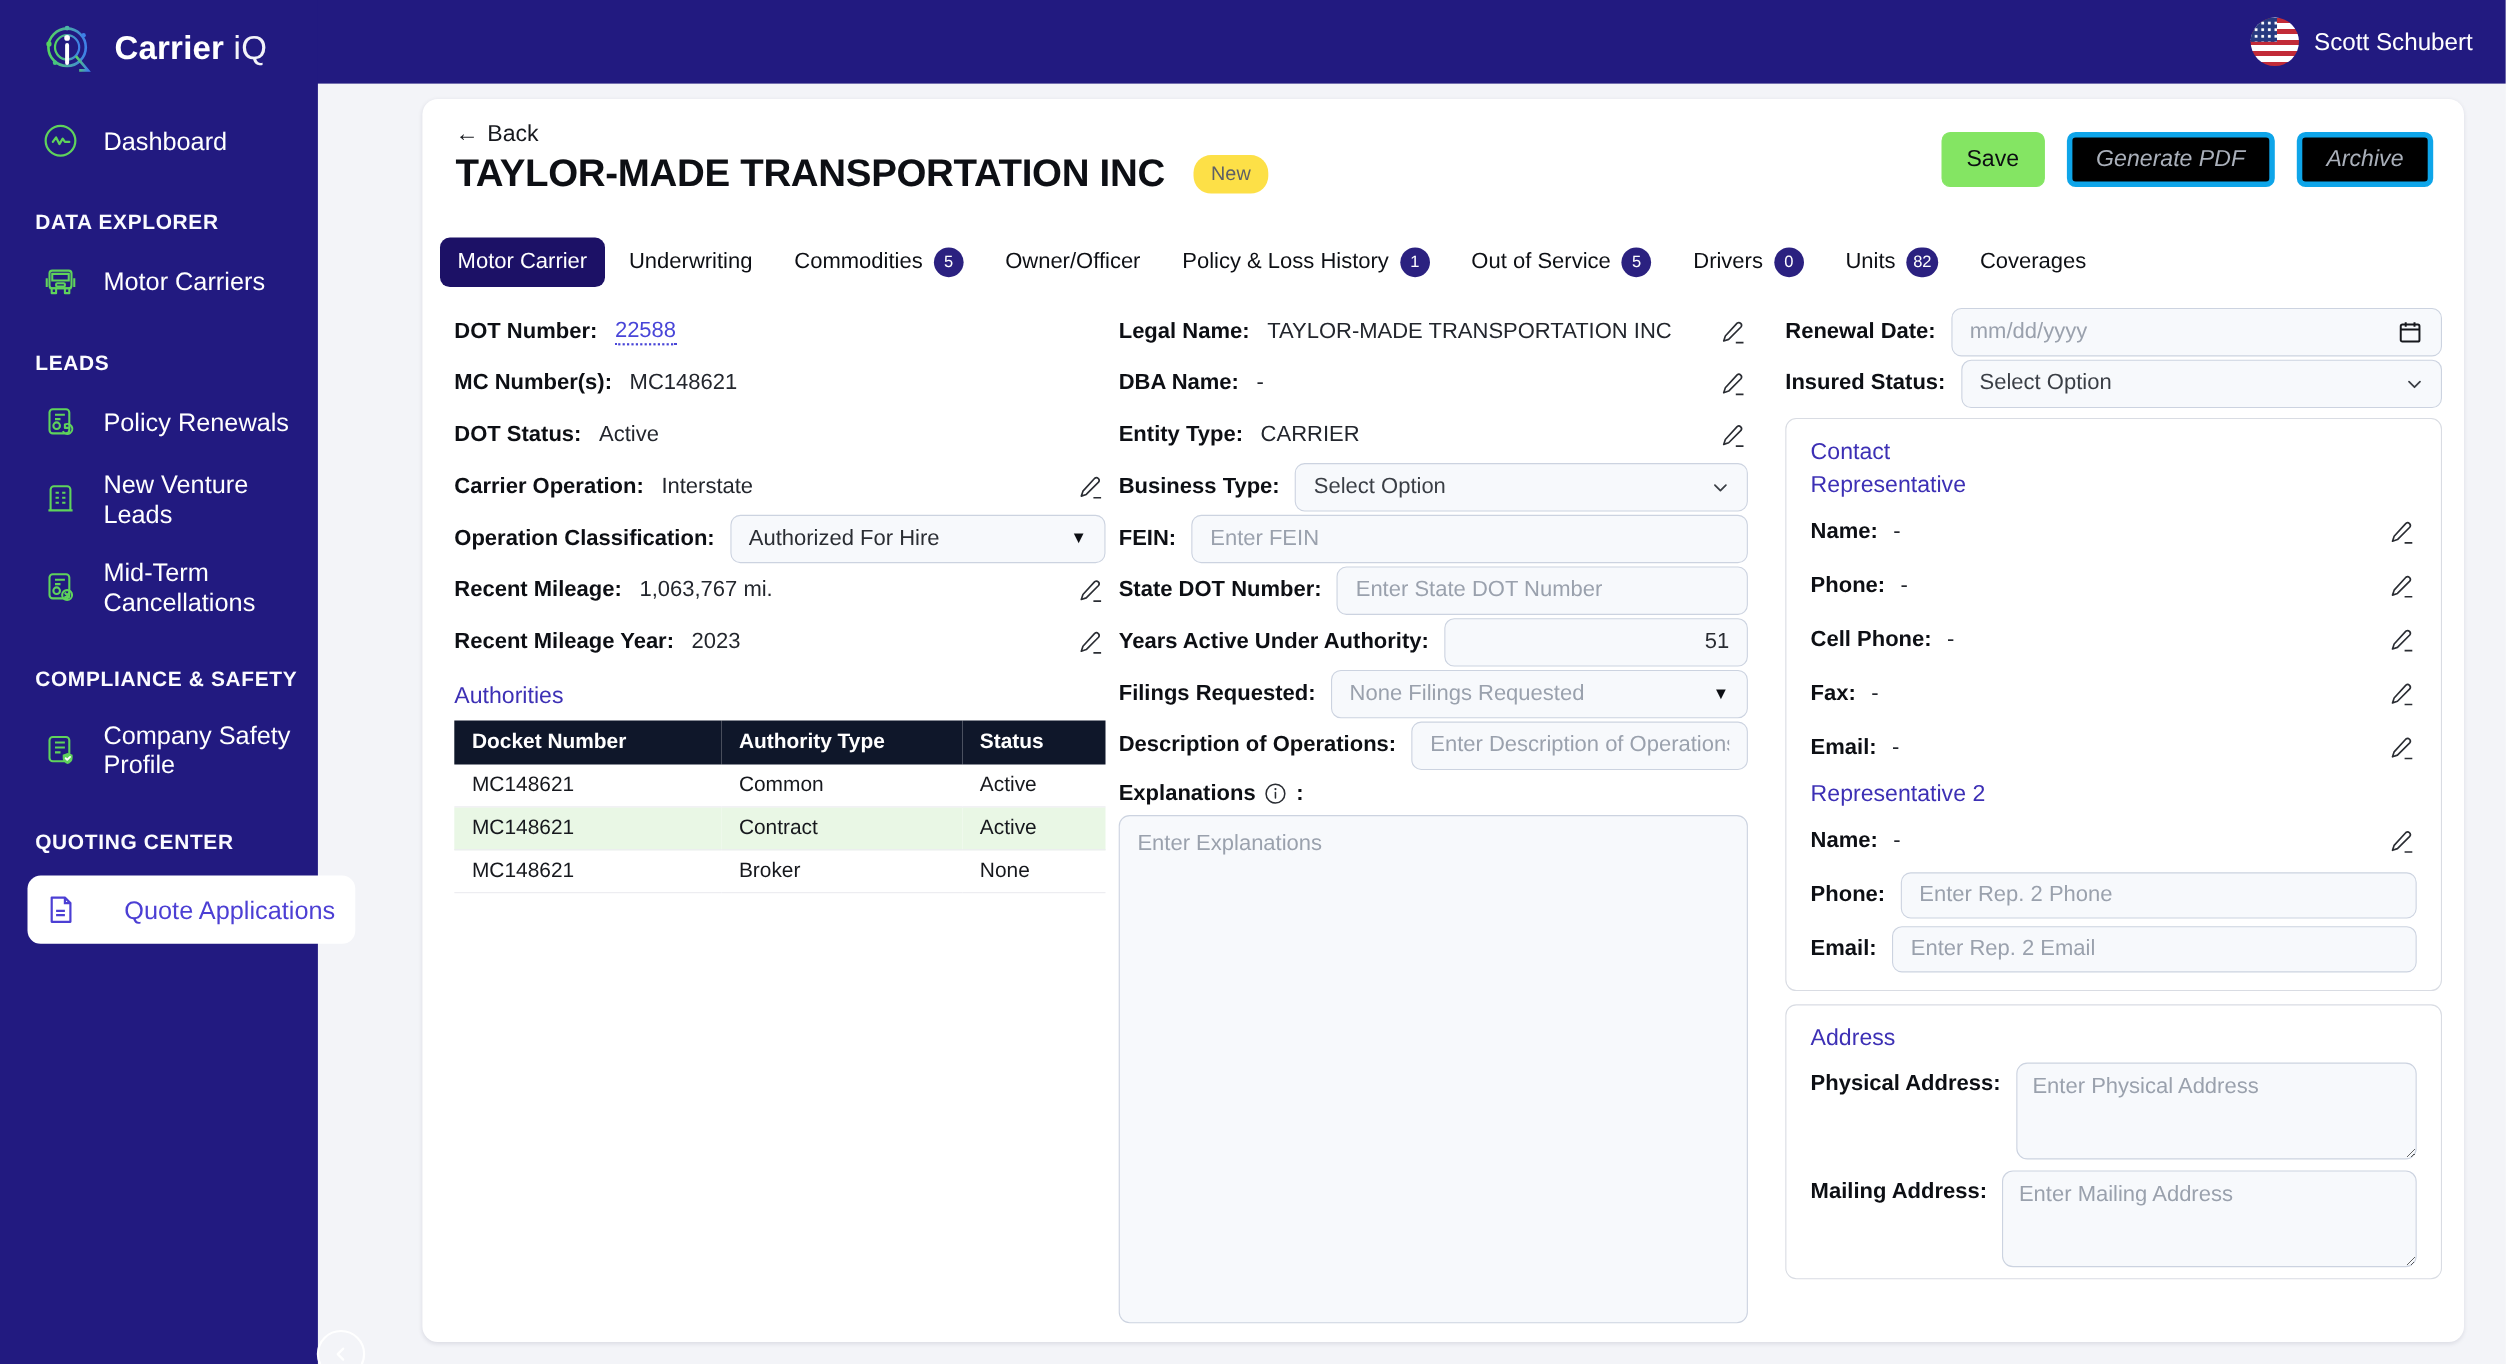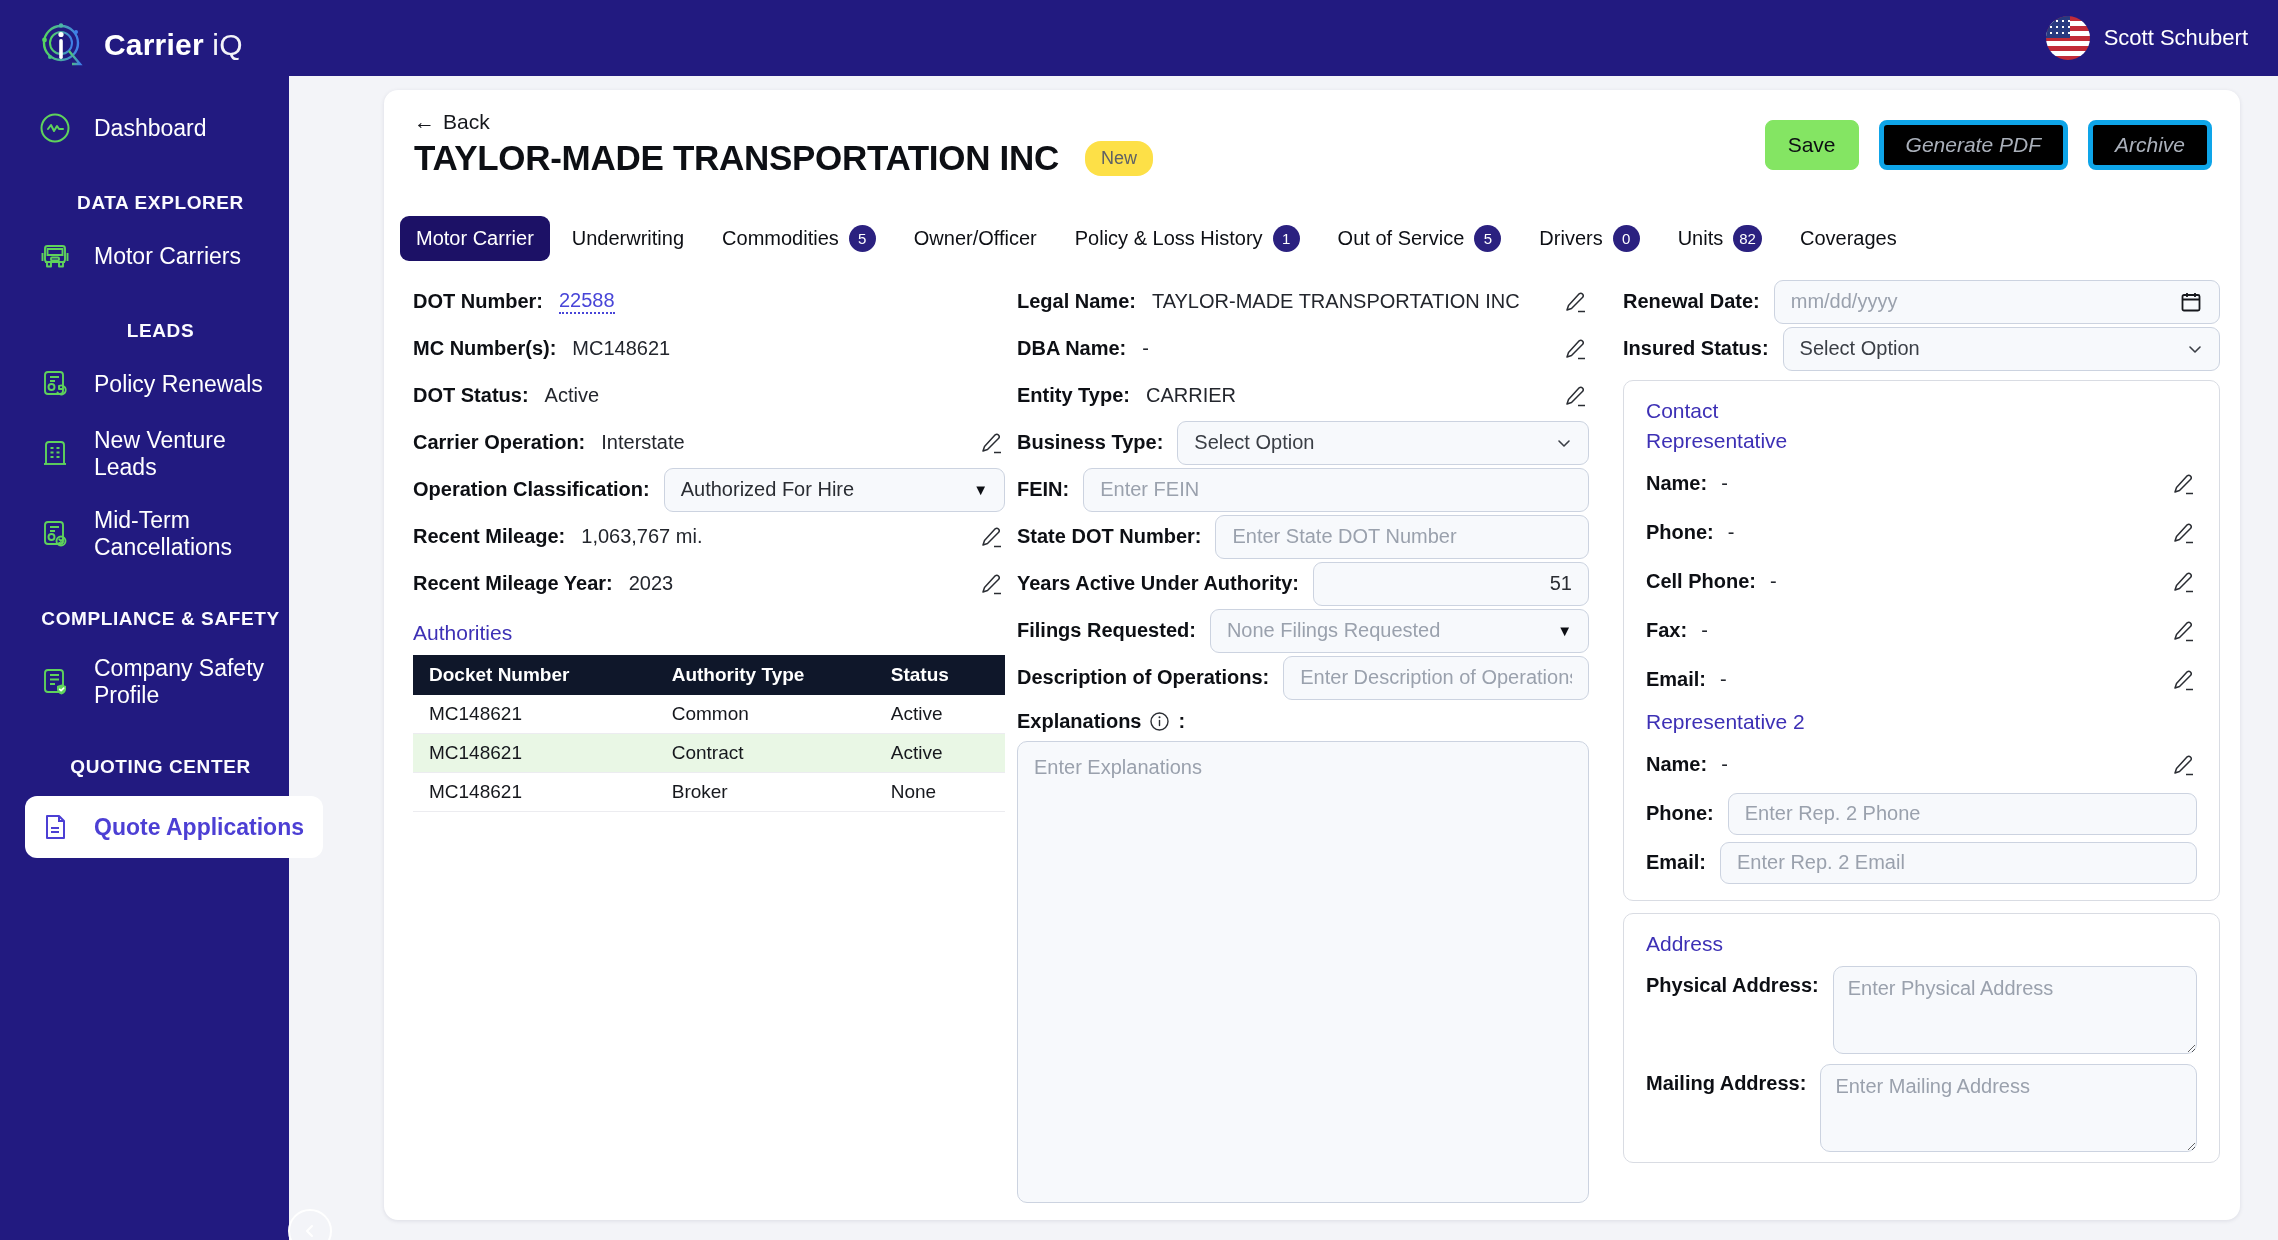--- a/index.html
+++ b/index.html
@@ -42,27 +42,26 @@
   .nav { padding-top:22px; }
   .nav-item {
     display:flex; align-items:center; gap:22px;
     padding:13px 0 13px 38px; cursor:pointer;
   }
   .nav-item .nav-label { font-size:23px; font-weight:500; color:#fff; }
   .nav-icon { width:34px; height:34px; flex:0 0 auto; }
   .nav-section {
     font-size:19px; font-weight:700; letter-spacing:.6px; color:#fbfbff;
     padding:34px 0 12px 32px;
-    text-align:center;
   }
   .nav-item.active {
     background:#ffffff; border-radius:12px; margin:6px 14px 0 25px;
     padding:14px 0 14px 13px; width:298px;
   }
-  .nav-item.active .nav-label { color:#4c3fd4; font-weight:700; }
+  .nav-item.active .nav-label { color:#4c3fd4; font-weight:400;margin-left:19px; }
   .collapse-btn {
     position:absolute; left:288px; top:1209px; width:44px; height:44px;
     border-radius:50%; border:2px solid #ffffff; background:transparent;
     color:#fff; font-size:24px; display:flex; align-items:center; justify-content:center;
     cursor:pointer;
   }
   
   .main-card {
     position:absolute; left:384px; top:90px; width:1856px; height:1130px;
     background:#ffffff; border-radius:14px; z-index:4;

